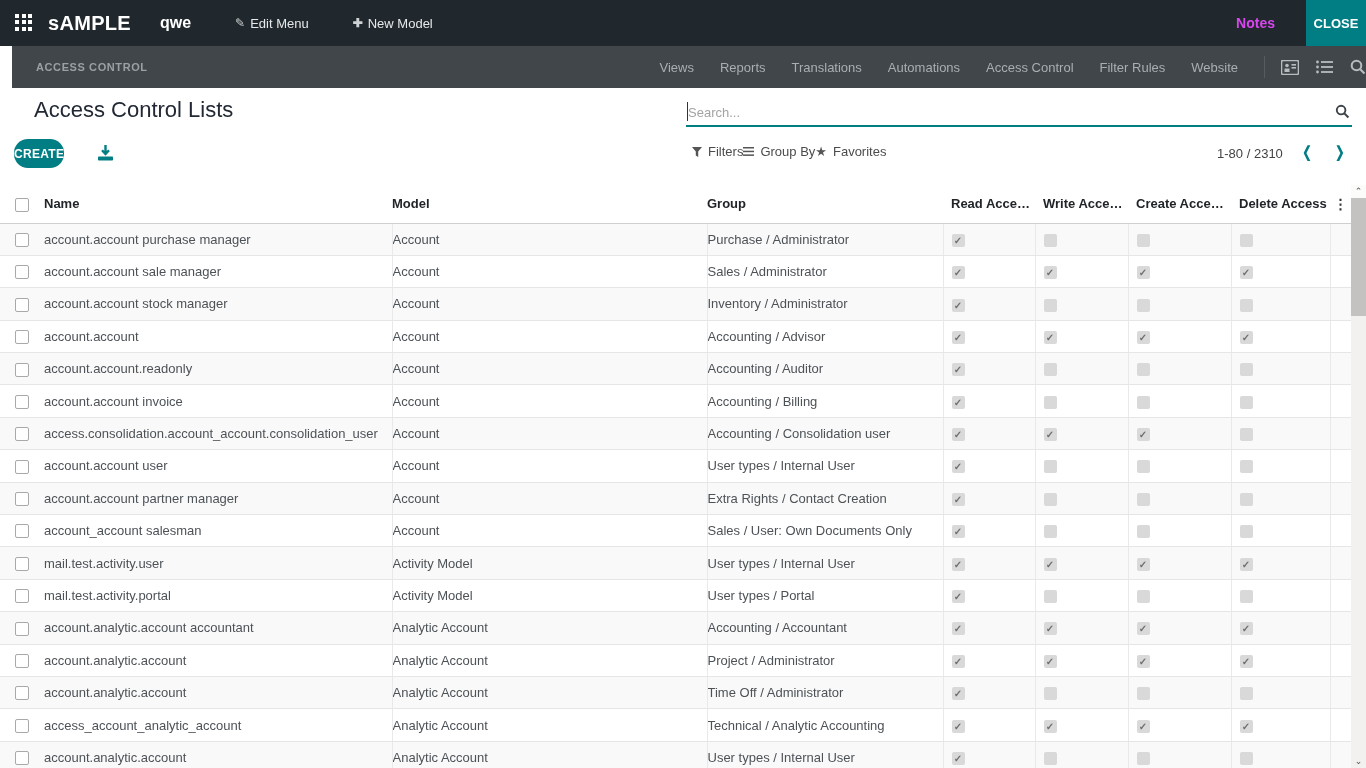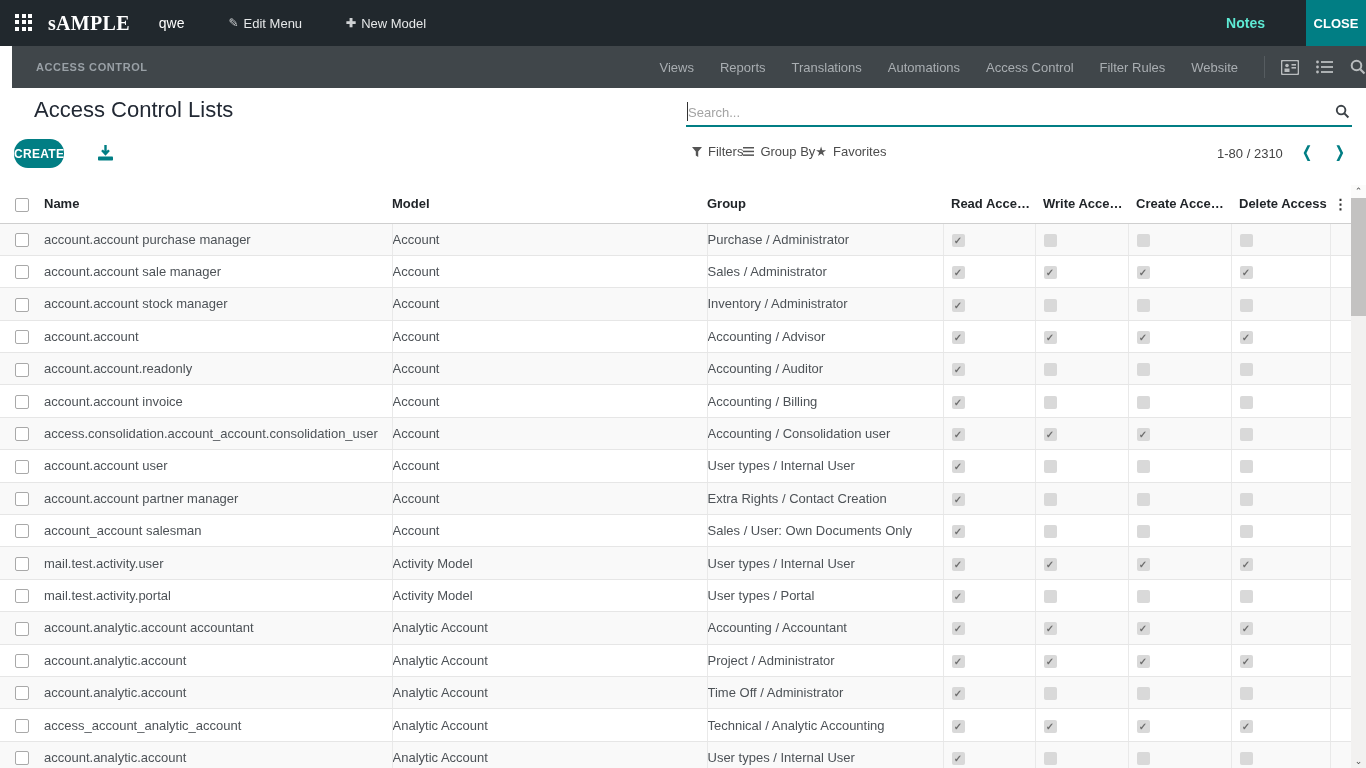--- a/index.html
+++ b/index.html
@@ -5,26 +5,26 @@
   :root{ --teal:#017e84; --topbar:#21282d; --subbar:#40464a; }
   *{margin:0;padding:0;box-sizing:border-box;}
   html,body{width:1366px;height:768px;overflow:hidden;}
   body{font-family:"Liberation Sans",sans-serif;background:#fff;position:relative;}
   .screen{position:absolute;inset:0;width:1366px;height:768px;overflow:hidden;background:#fff;}
 
   
   .topbar{position:absolute;left:0;top:0;width:1366px;height:46px;background:var(--topbar);display:flex;align-items:center;}
   .apps-icon{margin-left:15px;width:19px;height:19px;display:grid;grid-template-columns:repeat(3,4px);grid-template-rows:repeat(3,4px);gap:2.5px;cursor:pointer;}
   .apps-icon i{background:#fff;display:block;}
-  .app-name{margin-left:14px;color:#fff;font-size:20px;font-weight:bold;letter-spacing:.3px;font-family:Liberation Serif, serif;}
-  .tb-menu{color:#fff;font-size:14px;font-weight:normal;margin-left:29px;cursor:pointer;text-align:right;}
+  .app-name{margin-left:14px;color:#fff;font-size:20px;font-weight:bold;letter-spacing:.3px;}
+  .tb-menu{color:#fff;font-size:16px;font-weight:bold;margin-left:29px;cursor:pointer;text-align:right;}
   .tb-action{color:#e6e8e9;font-size:13px;margin-left:44px;cursor:pointer;display:flex;align-items:center;gap:5px;}
   .tb-action .glyph{font-size:12px;color:#cfd2d4;}
   .tb-spacer{flex:1;}
-  .tb-notes{color:#5eead4;font-size:14px;font-weight:bold;margin-right:41px;cursor:pointer;}
+  .tb-notes{color:#d946ef;font-size:14px;font-weight:bold;margin-right:31px;cursor:pointer;}
   .close-btn{width:60px;height:46px;background:var(--teal);color:#fff;border:none;font-size:13px;font-weight:bold;font-family:"Liberation Sans",sans-serif;cursor:pointer;}
 
   
   .subbar{position:absolute;left:12px;top:46px;width:1366px;height:42px;background:var(--subbar);display:flex;align-items:center;}
   .breadcrumb{margin-left:24px;color:#99a0a6;font-size:11px;font-weight:bold;letter-spacing:.6px;}
   .sb-spacer{flex:1;}
   .subnav{display:flex;align-items:center;}
   .subnav span{color:#a9aeb2;font-size:13px;margin-right:26px;cursor:pointer;}
   .sb-divider{width:1px;height:22px;background:#565c60;margin-right:16px;}
   .sb-icons{display:flex;align-items:center;gap:17px;margin-right:12px;}

